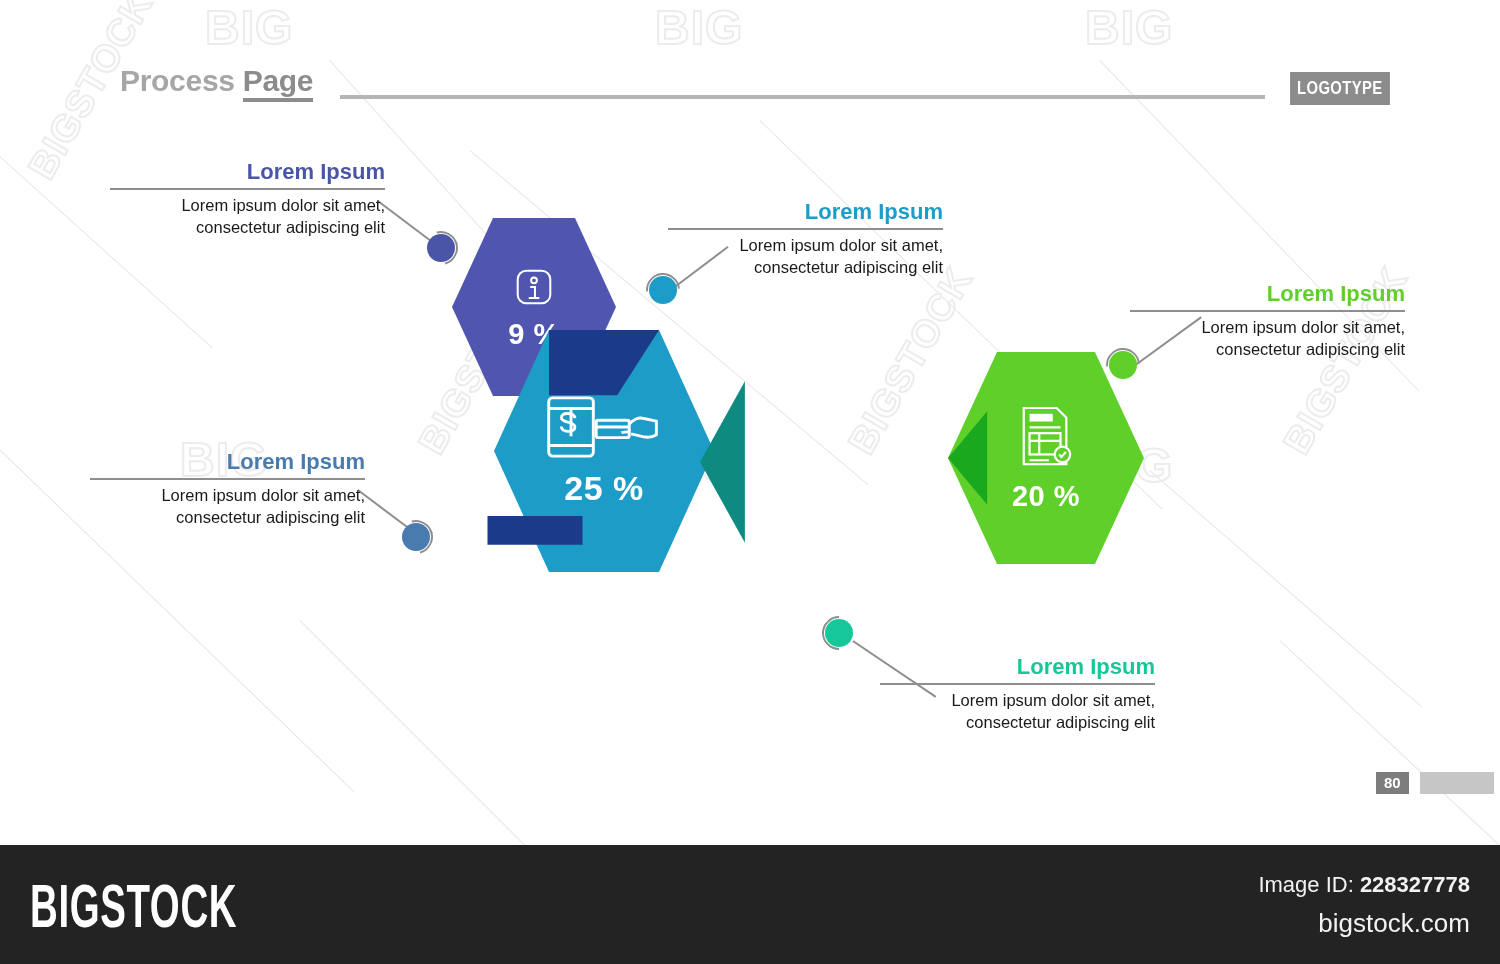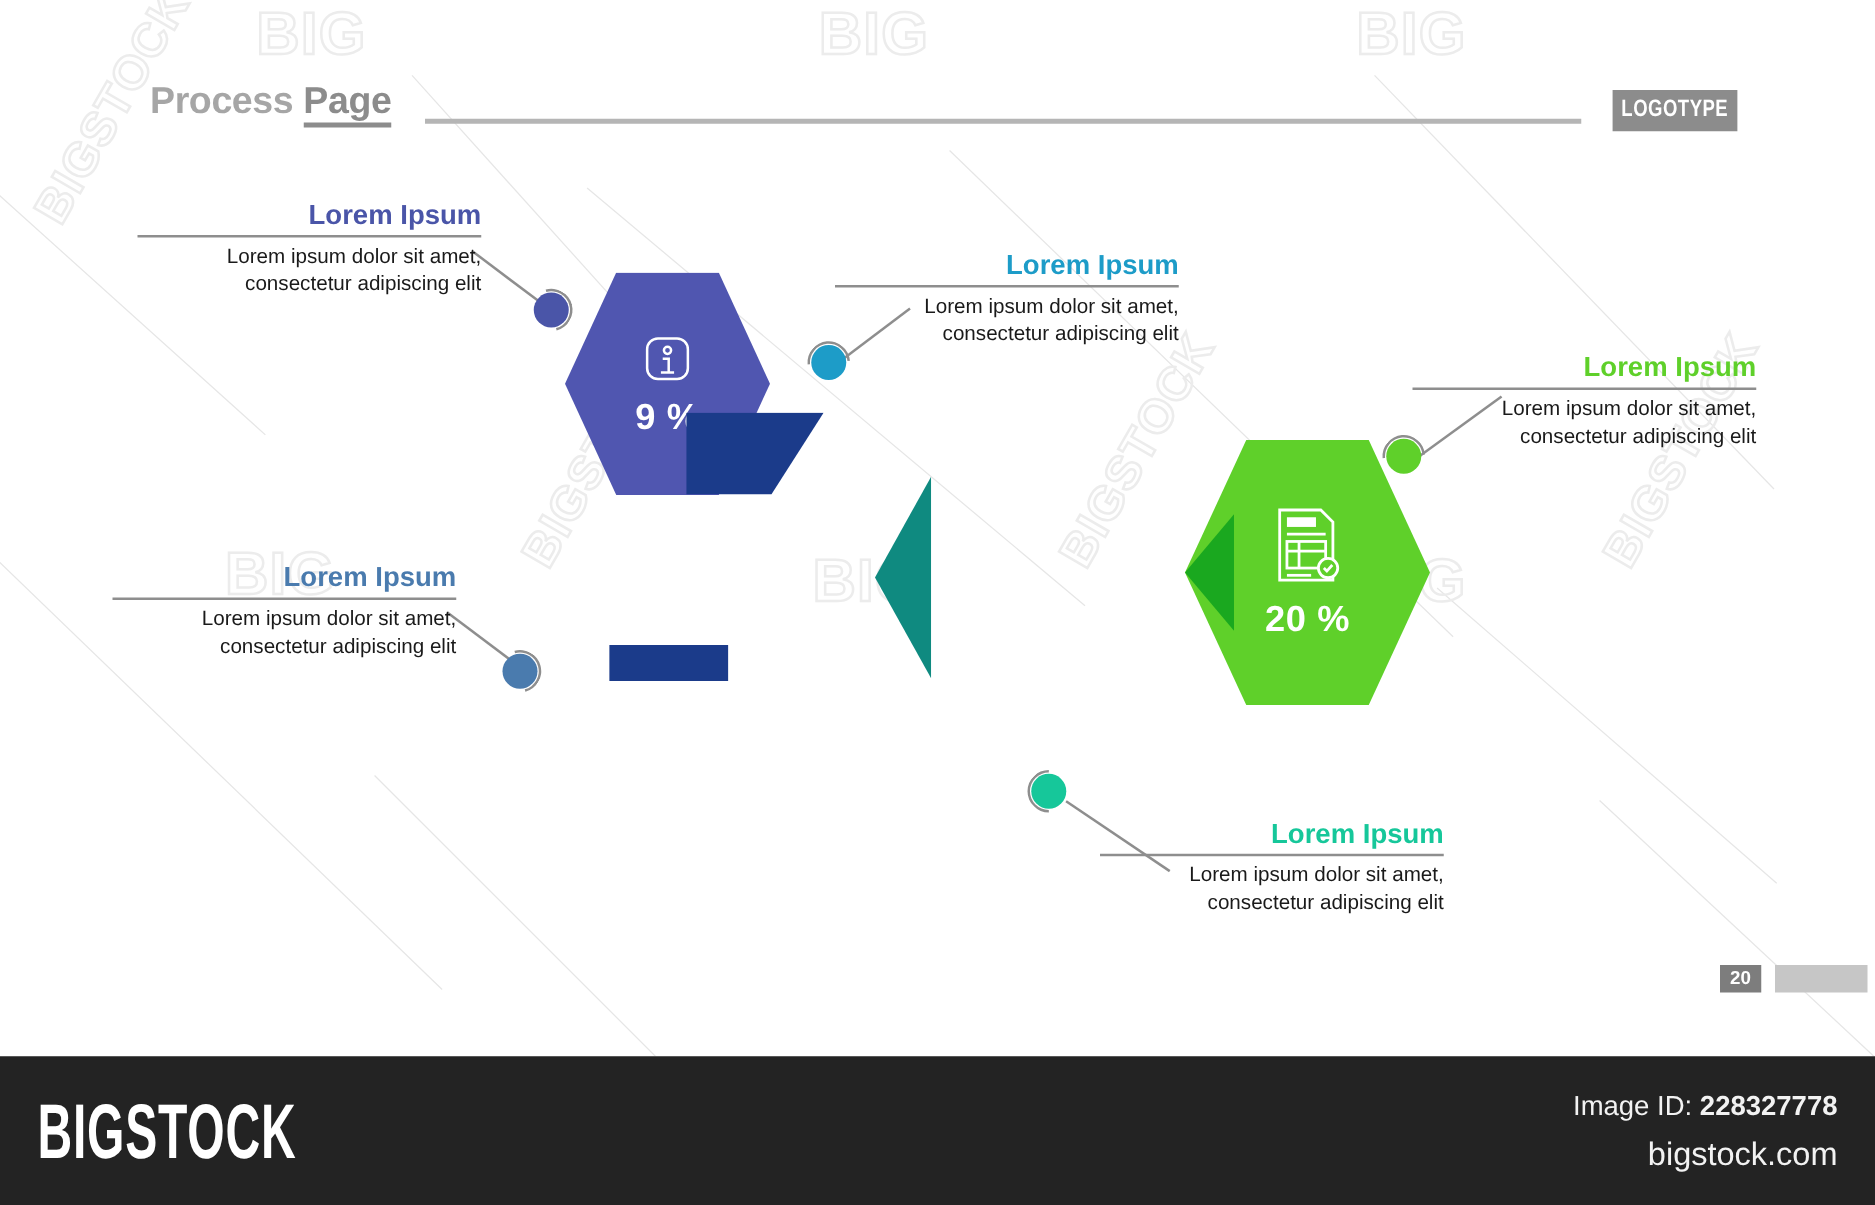--- a/index.html
+++ b/index.html
@@ -124,20 +124,35 @@
         <svg width="46" height="46" viewBox="0 0 48 48" fill="none" stroke="#ffffff" stroke-width="2.1">
           <rect x="7" y="7" width="34" height="34" rx="9" ry="9"></rect>
           <circle cx="24" cy="17" r="3"></circle>
           <path d="M20 24 h5 v11"></path>
           <path d="M18.5 35.5 h11"></path>
         </svg>
       </div>
       <div class="pct" style="font-size:29px;">9 %</div>
     </div>
 
+    <div class="hex" style="left:494px; top:330px; width:220px; height:242px; background:#1d9cc8;">
+      <div class="ico" style="margin-bottom:10px;">
+        <svg width="118" height="64" viewBox="0 0 120 66" fill="none" stroke="#ffffff" stroke-width="3">
+          <rect x="3" y="3" width="46" height="60" rx="4"></rect>
+          <path d="M3 14 h46 M3 52 h46"></path>
+          <path d="M30 24 c0-4 -5-5 -8-5 c-3 0 -6 1.5 -6 4.5 c0 5.5 14 3.5 14 9.5 c0 3 -3 4.5 -6.5 4.5 c-3.5 0 -7.5 -1.5 -7.5 -5"></path>
+          <path d="M26 15.5 v27"></path>
+          <rect x="52" y="26" width="34" height="18" rx="2"></rect>
+          <path d="M52 33 h34"></path>
+          <path d="M86 30 c4-5 10-7 14-6 l14 3 v14 c-3 2 -9 3 -14 2 l-12 -3"></path>
+          <path d="M86 38 c-3 0 -6 0 -8 1"></path>
+        </svg>
+      </div>
+      <div class="pct" style="font-size:34px;">25 %</div>
+    </div>
 
     <div class="ov" style="left:494px; top:330px; width:220px; height:242px; background:#1b3b8a;
                 clip-path: polygon(25% 0%, 75% 0%, 56% 27%, 25% 27%);"></div>
 
 
     <div class="ov" style="left:440px; top:516px; width:190px; height:206px; background:#1b3b8a;
                 clip-path: polygon(25% 0%, 75% 0%, 75% 14%, 25% 14%);"></div>
 
 
     <div class="ov" style="left:700px; top:318px; width:264px; height:288px; background:#0f8a80;
@@ -211,21 +226,21 @@
       <div class="co-rule"></div>
       <div class="co-body">Lorem ipsum dolor sit amet,</div>
       <div class="co-body">consectetur adipiscing elit</div>
     </div>
     <div class="marker" style="left:822px; top:616px;">
       <div class="ring" style="transform:rotate(45deg);"></div>
       <div class="dot" style="background:#16c79a;"></div>
     </div>
 
     <div id="page-bar"></div>
-    <div id="page-badge">20</div>
+    <div id="page-badge">80</div>
 
   </div>
 
   <div id="footer">
     <div id="bs-logo">BIGSTOCK</div>
     <div id="img-id"><span>Image ID: </span><b>228327778</b></div>
     <div id="bs-url">bigstock.com</div>
   </div>
 
 </div>

